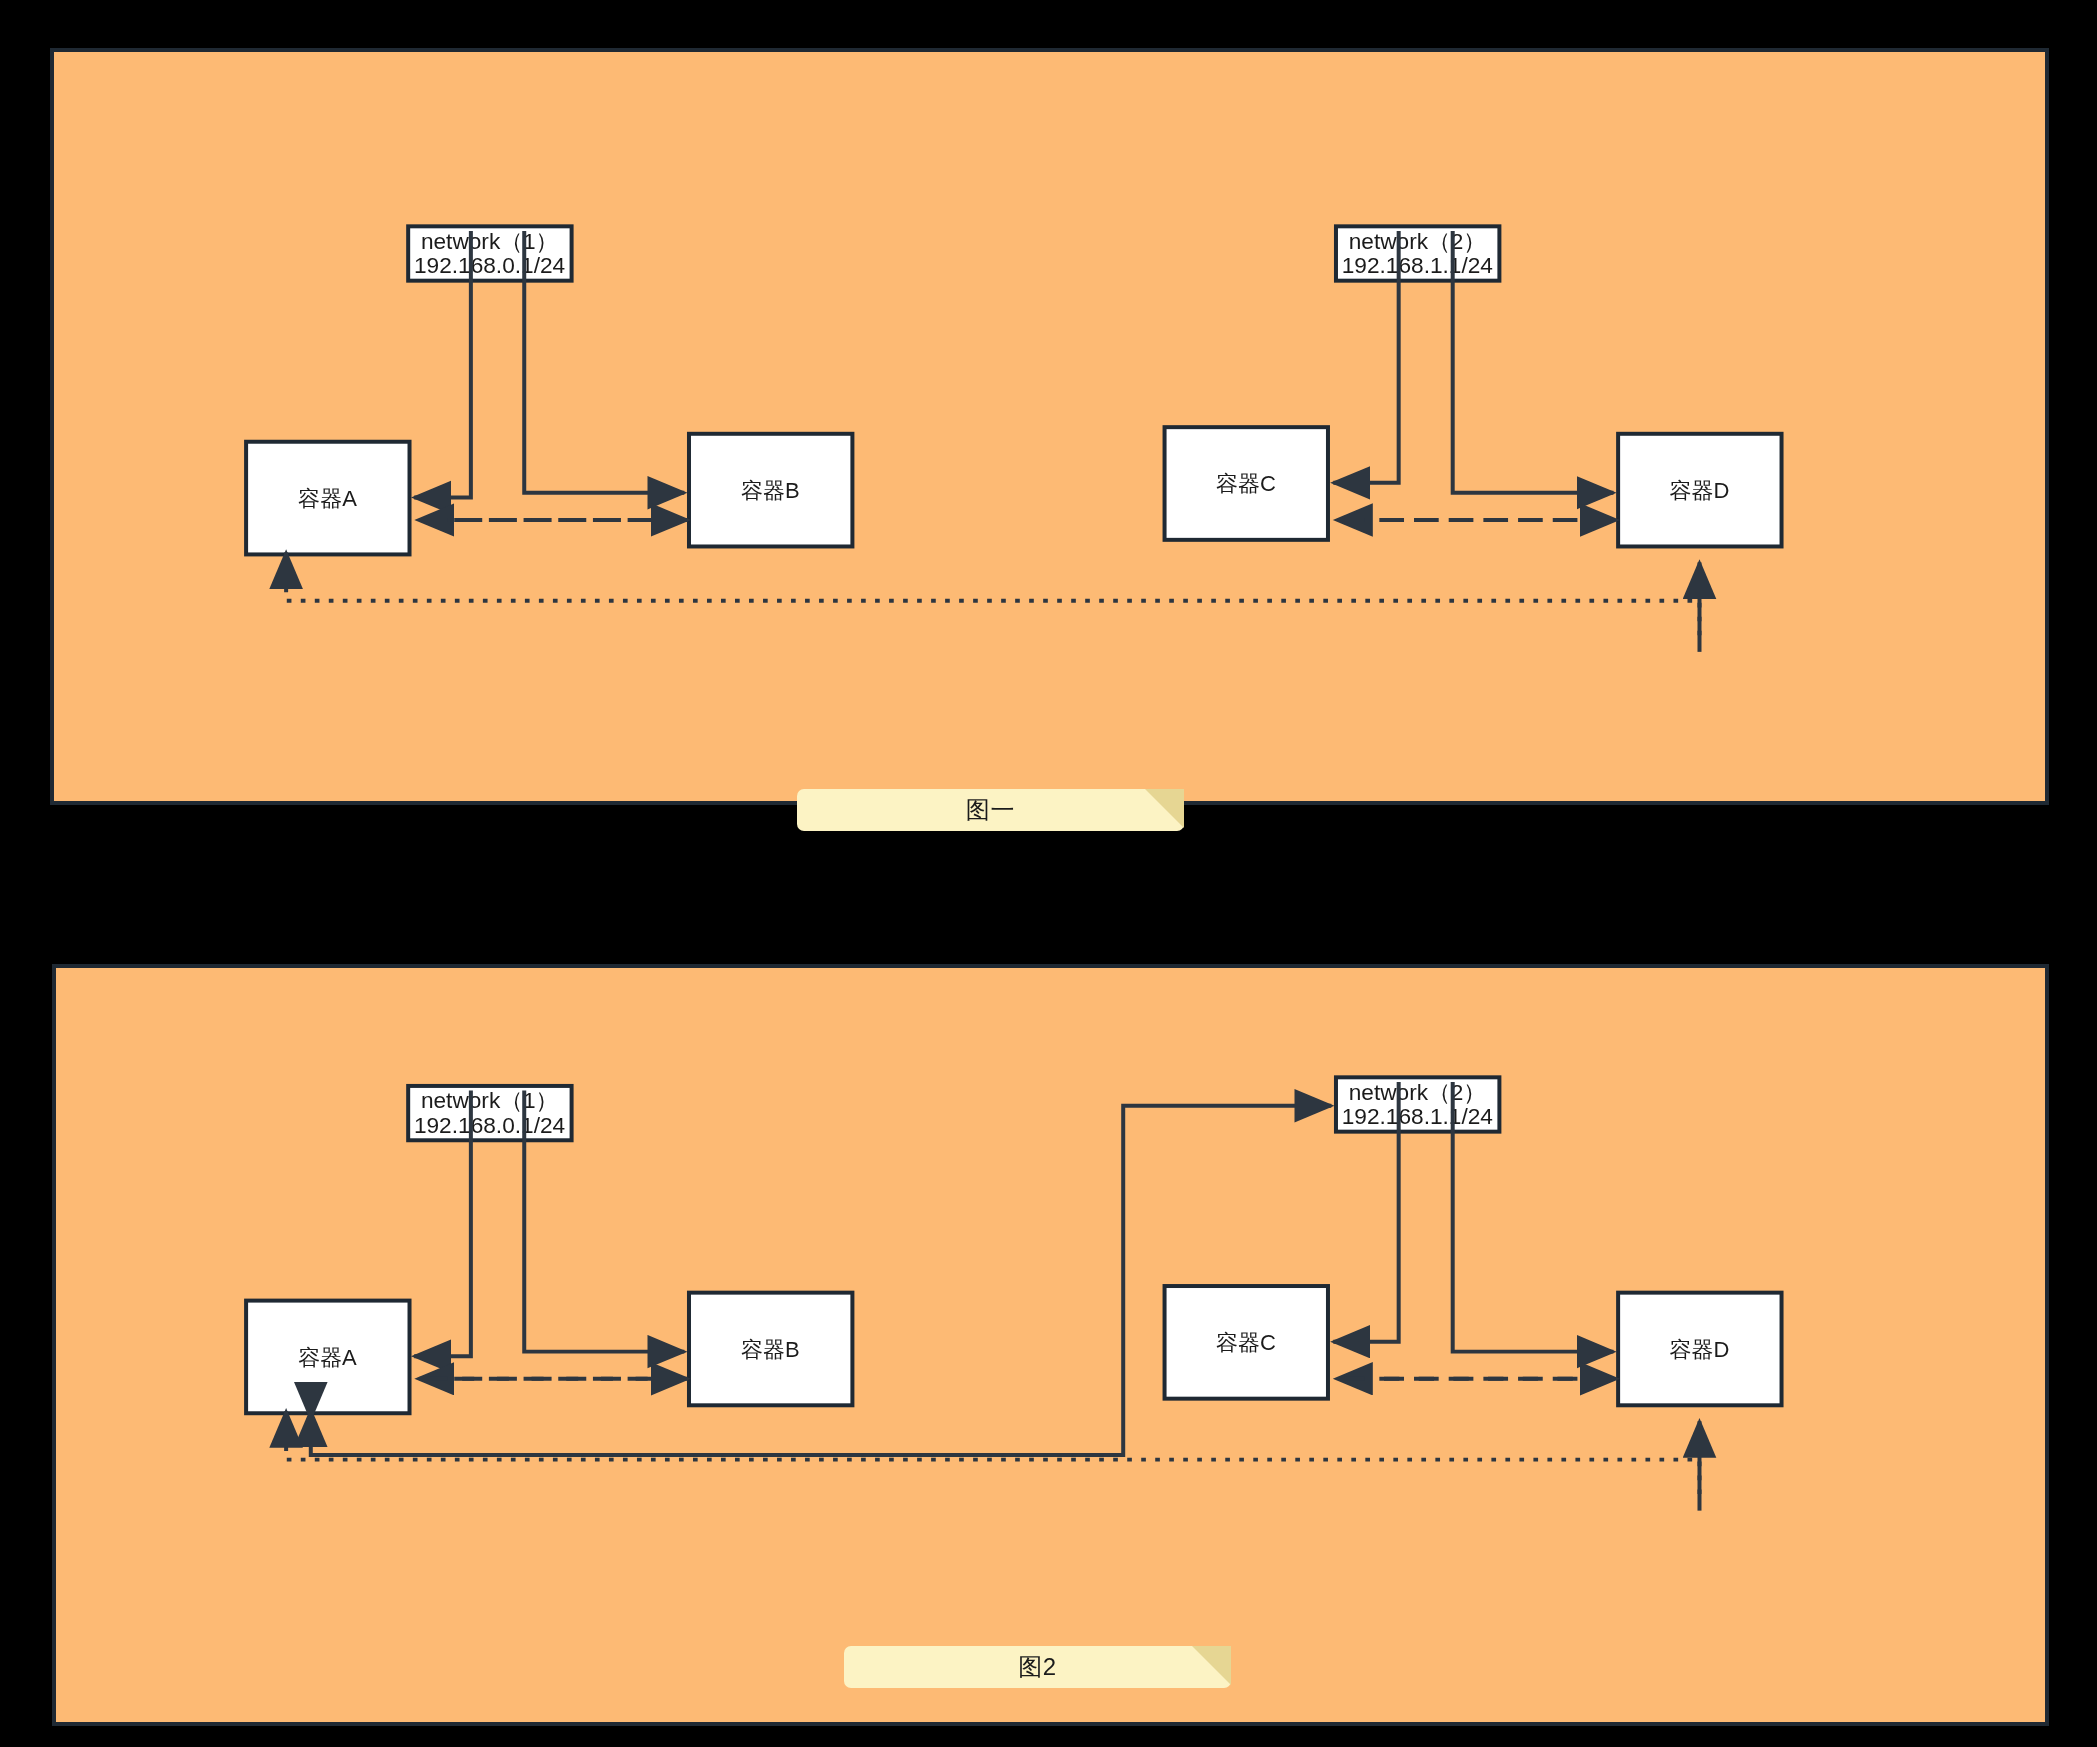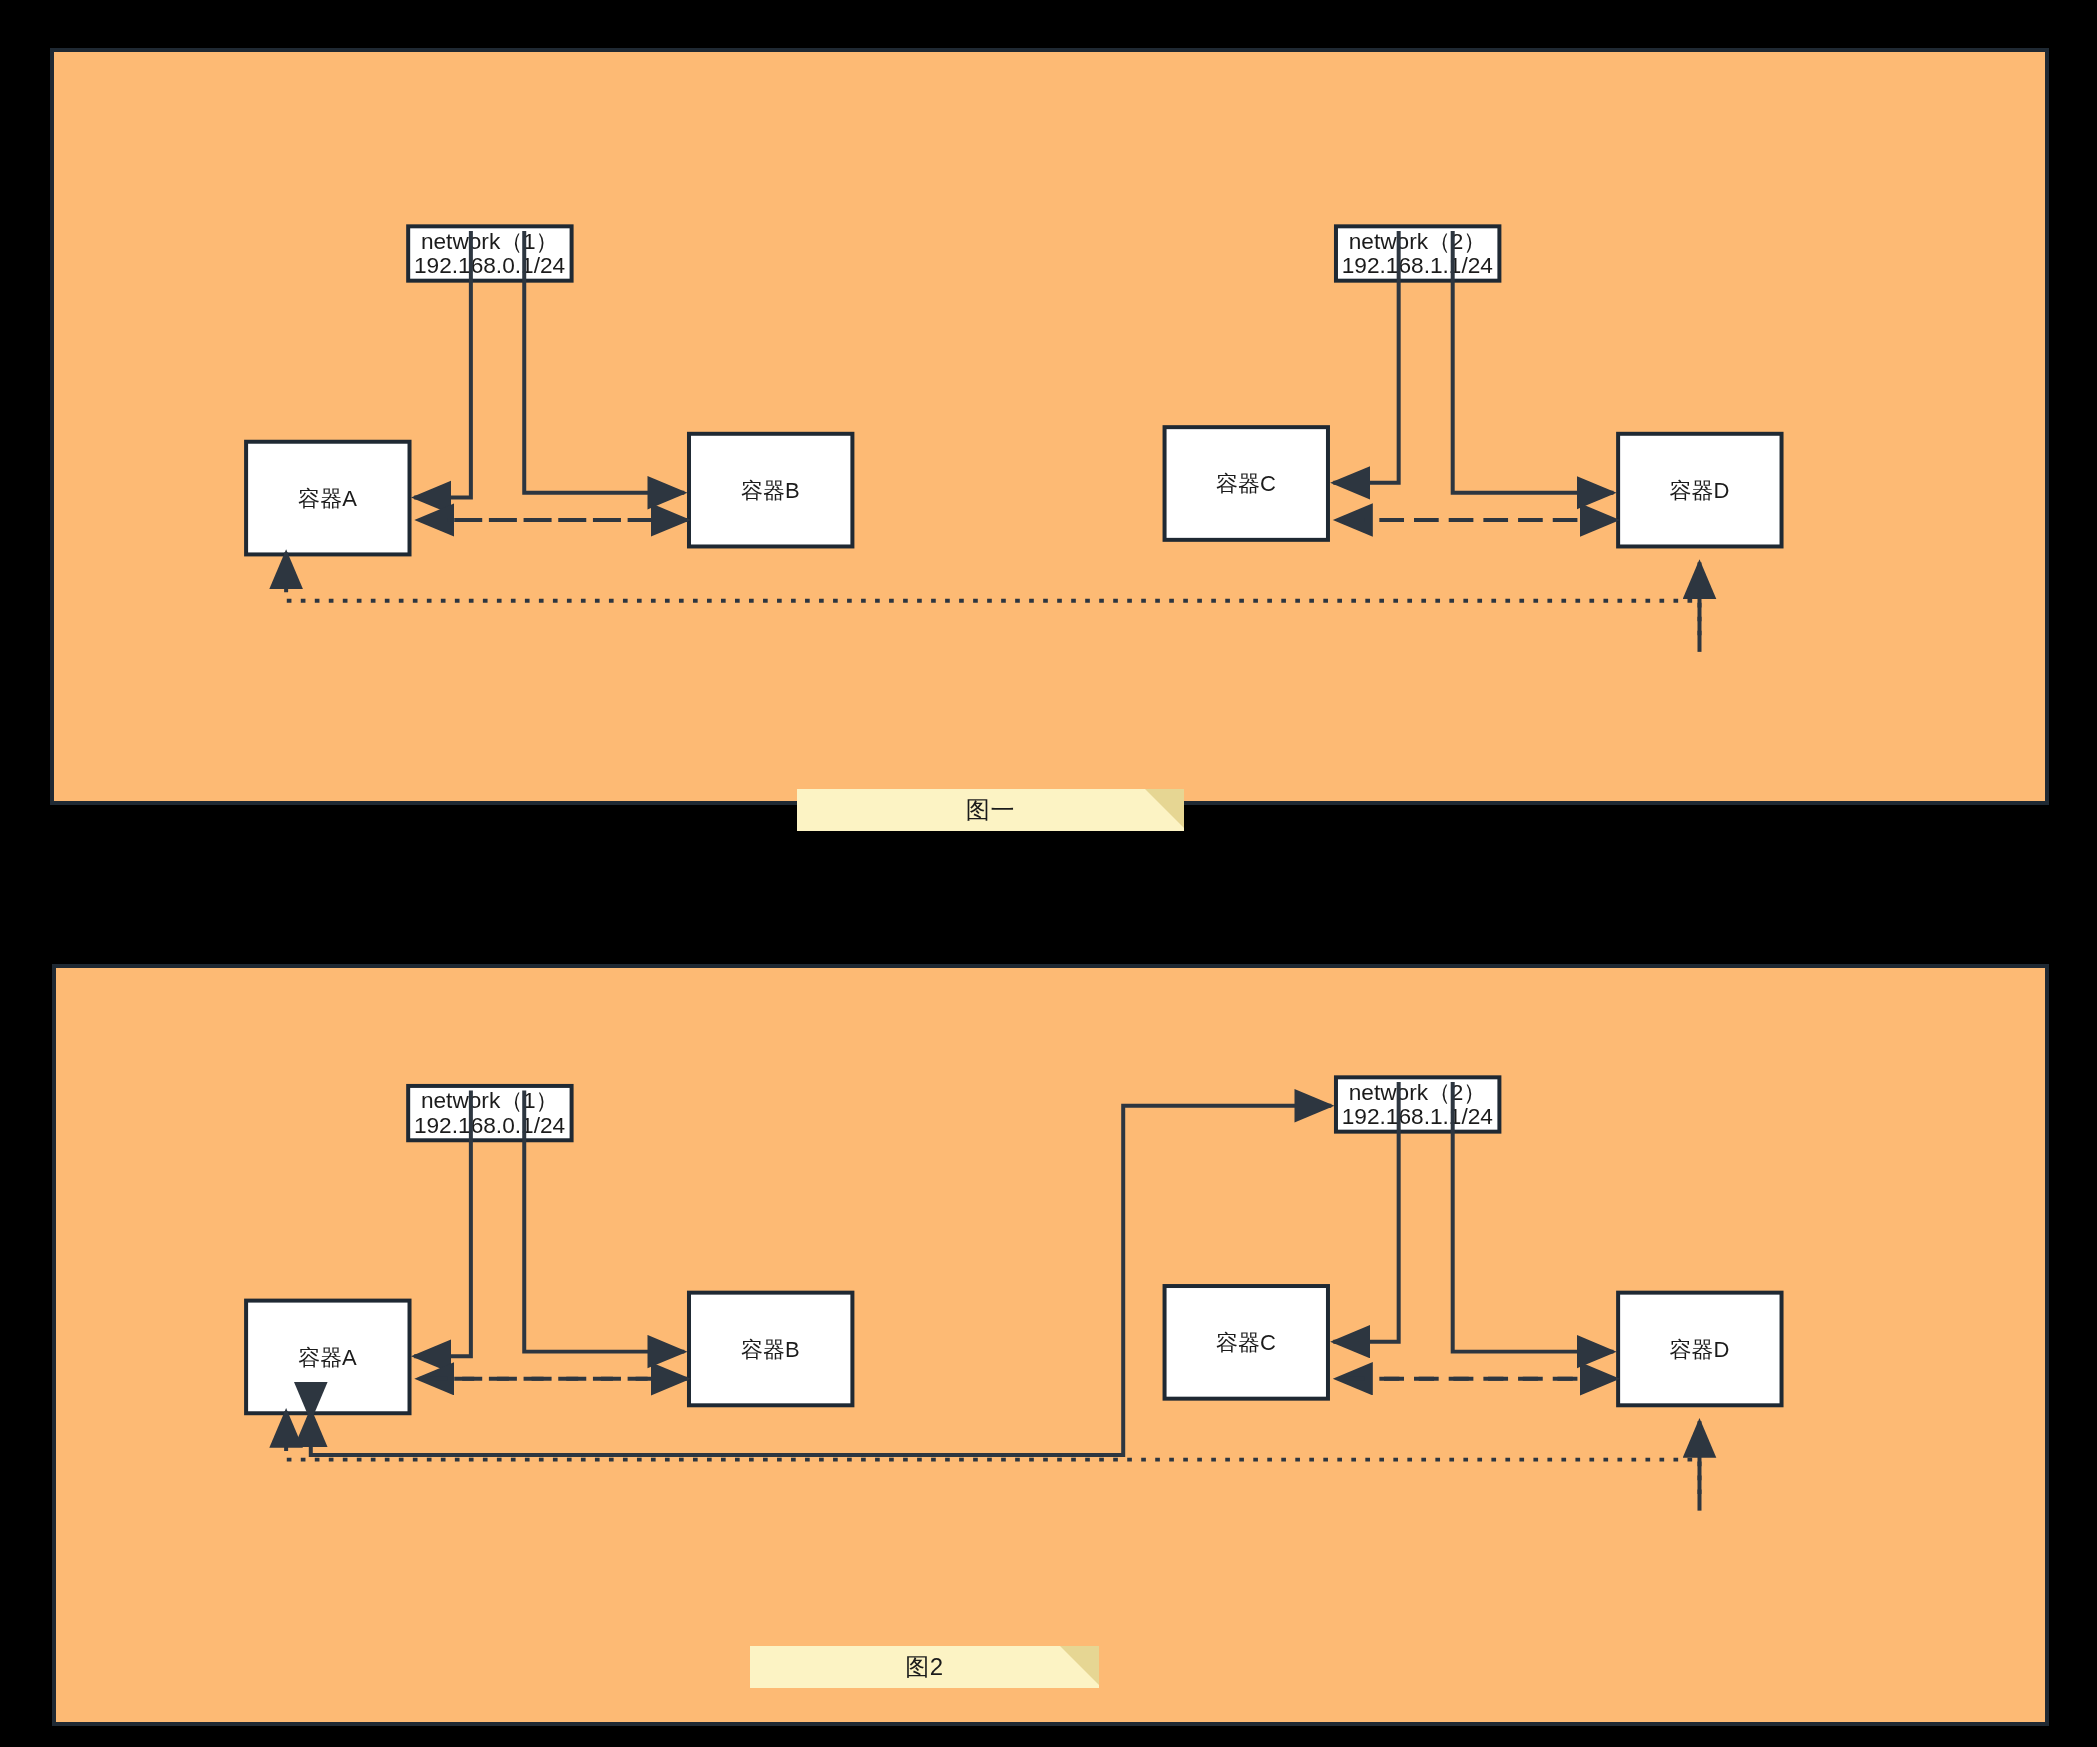--- a/index.html
+++ b/index.html
@@ -35,20 +35,21 @@
     top: 0;
     width: 100%;
     height: 100%;
     overflow: visible;
   }
 
   .note {
     position: absolute;
     background: #fcf3c4;
     box-sizing: border-box;
+    border-radius: 7px;
   }
   .note-label {
     position: absolute;
     left: 0;
     top: 0;
     width: 100%;
     height: 100%;
     display: flex;
     align-items: center;
     justify-content: center;
@@ -61,21 +62,21 @@
     position: absolute;
     right: 0;
     top: 0;
     width: 0;
     height: 0;
     border-left: 39px solid transparent;
     border-top: 39px solid #e6d693;
   }
 
   #note-1 { left: 797px; top: 789px; width: 387px; height: 42px; }
-  #note-2 { left: 750px; top: 1646px; width: 349px; height: 42px; padding-left: 21px; }
+  #note-2 { left: 844px; top: 1646px; width: 387px; height: 42px; padding-left: 21px; }
 
   .box-label {
     font-family: "Liberation Sans", sans-serif;
     fill: #1b1b1b;
   }
   .label-net   { font-size: 34px; }
   .label-cont  { font-size: 33px; }
 </style>
 </head>
 <body>

